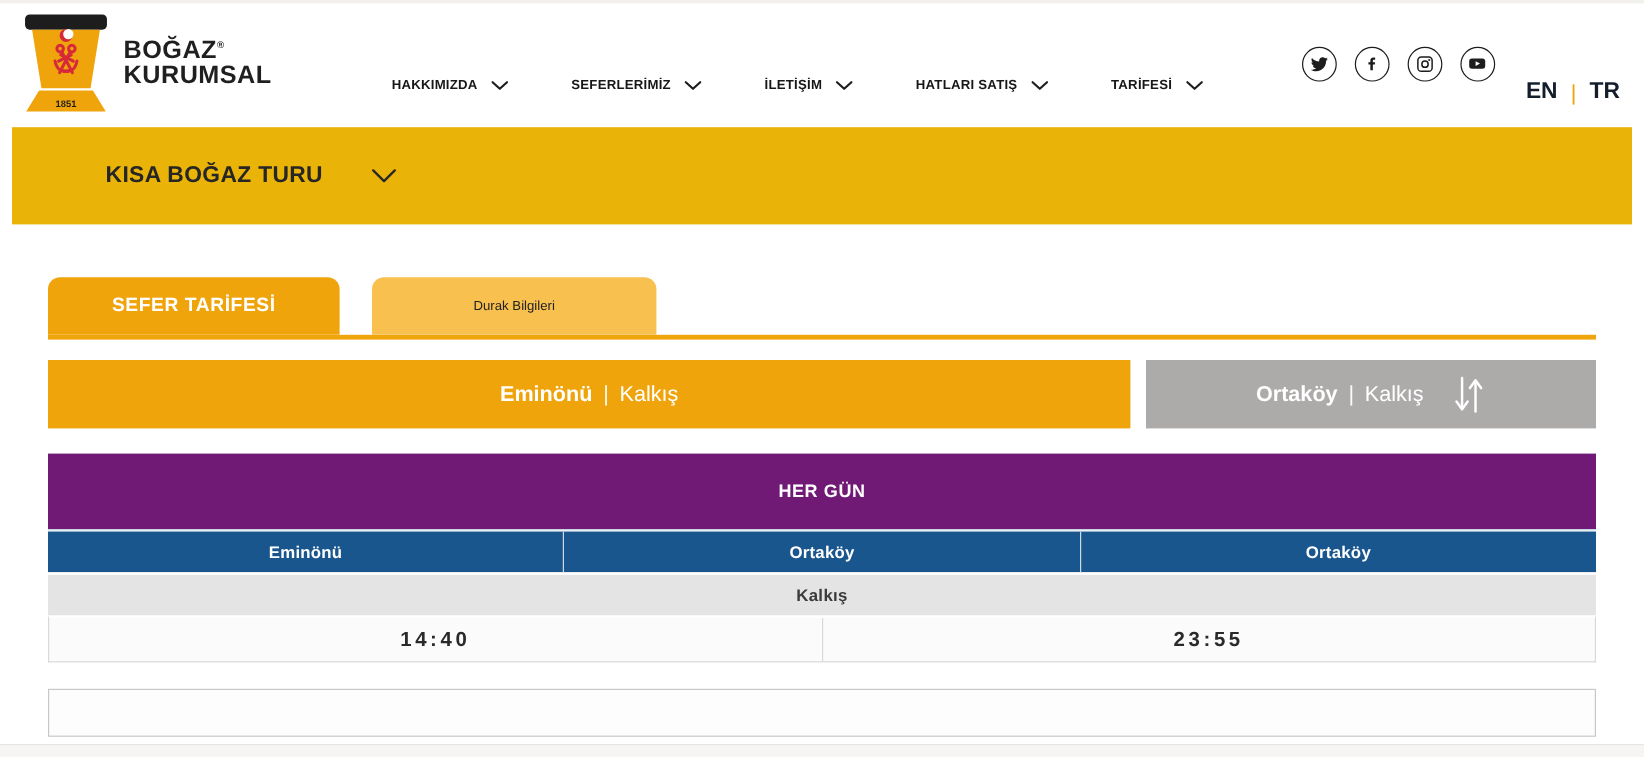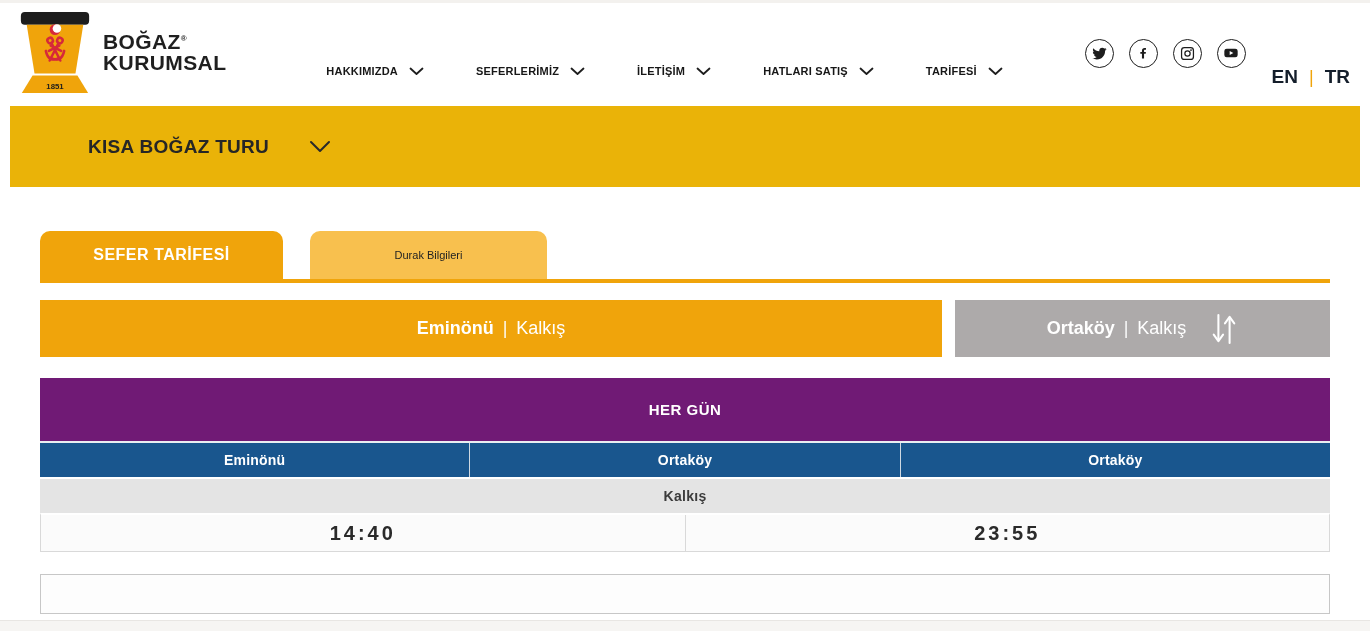--- a/index.html
+++ b/index.html
@@ -99,21 +99,21 @@
     height:36px; background:#E4E4E4; border-top:2px solid #fff;
     display:flex; align-items:center; justify-content:center;
     font-size:14px; font-weight:700; color:#3b3b3b; letter-spacing:0.3px;
   }
   .times-row {
     display:flex; height:39px; background:#fbfbfb;
     border:1px solid #d9d9d9; border-top:2px solid #fff;
   }
   .time-cell {
     flex:1; display:flex; align-items:center; justify-content:center;
-    font-size:20px; font-weight:600; color:#2a2a2a; letter-spacing:3px;
+    font-size:17px; font-weight:600; color:#2a2a2a; letter-spacing:3px;
     border-right:1px solid #d9d9d9;
   }
   .time-cell:last-child { border-right:none; }
 
   .empty-box { margin-top:22px; height:40px; border:1px solid #c7c7c7; background:#fdfdfd; }
 
   .footer-strip {
     position:absolute; left:0; right:0; bottom:0; height:11px;
     background:#f6f5f3; border-top:1px solid #e8e6e3;
   }

